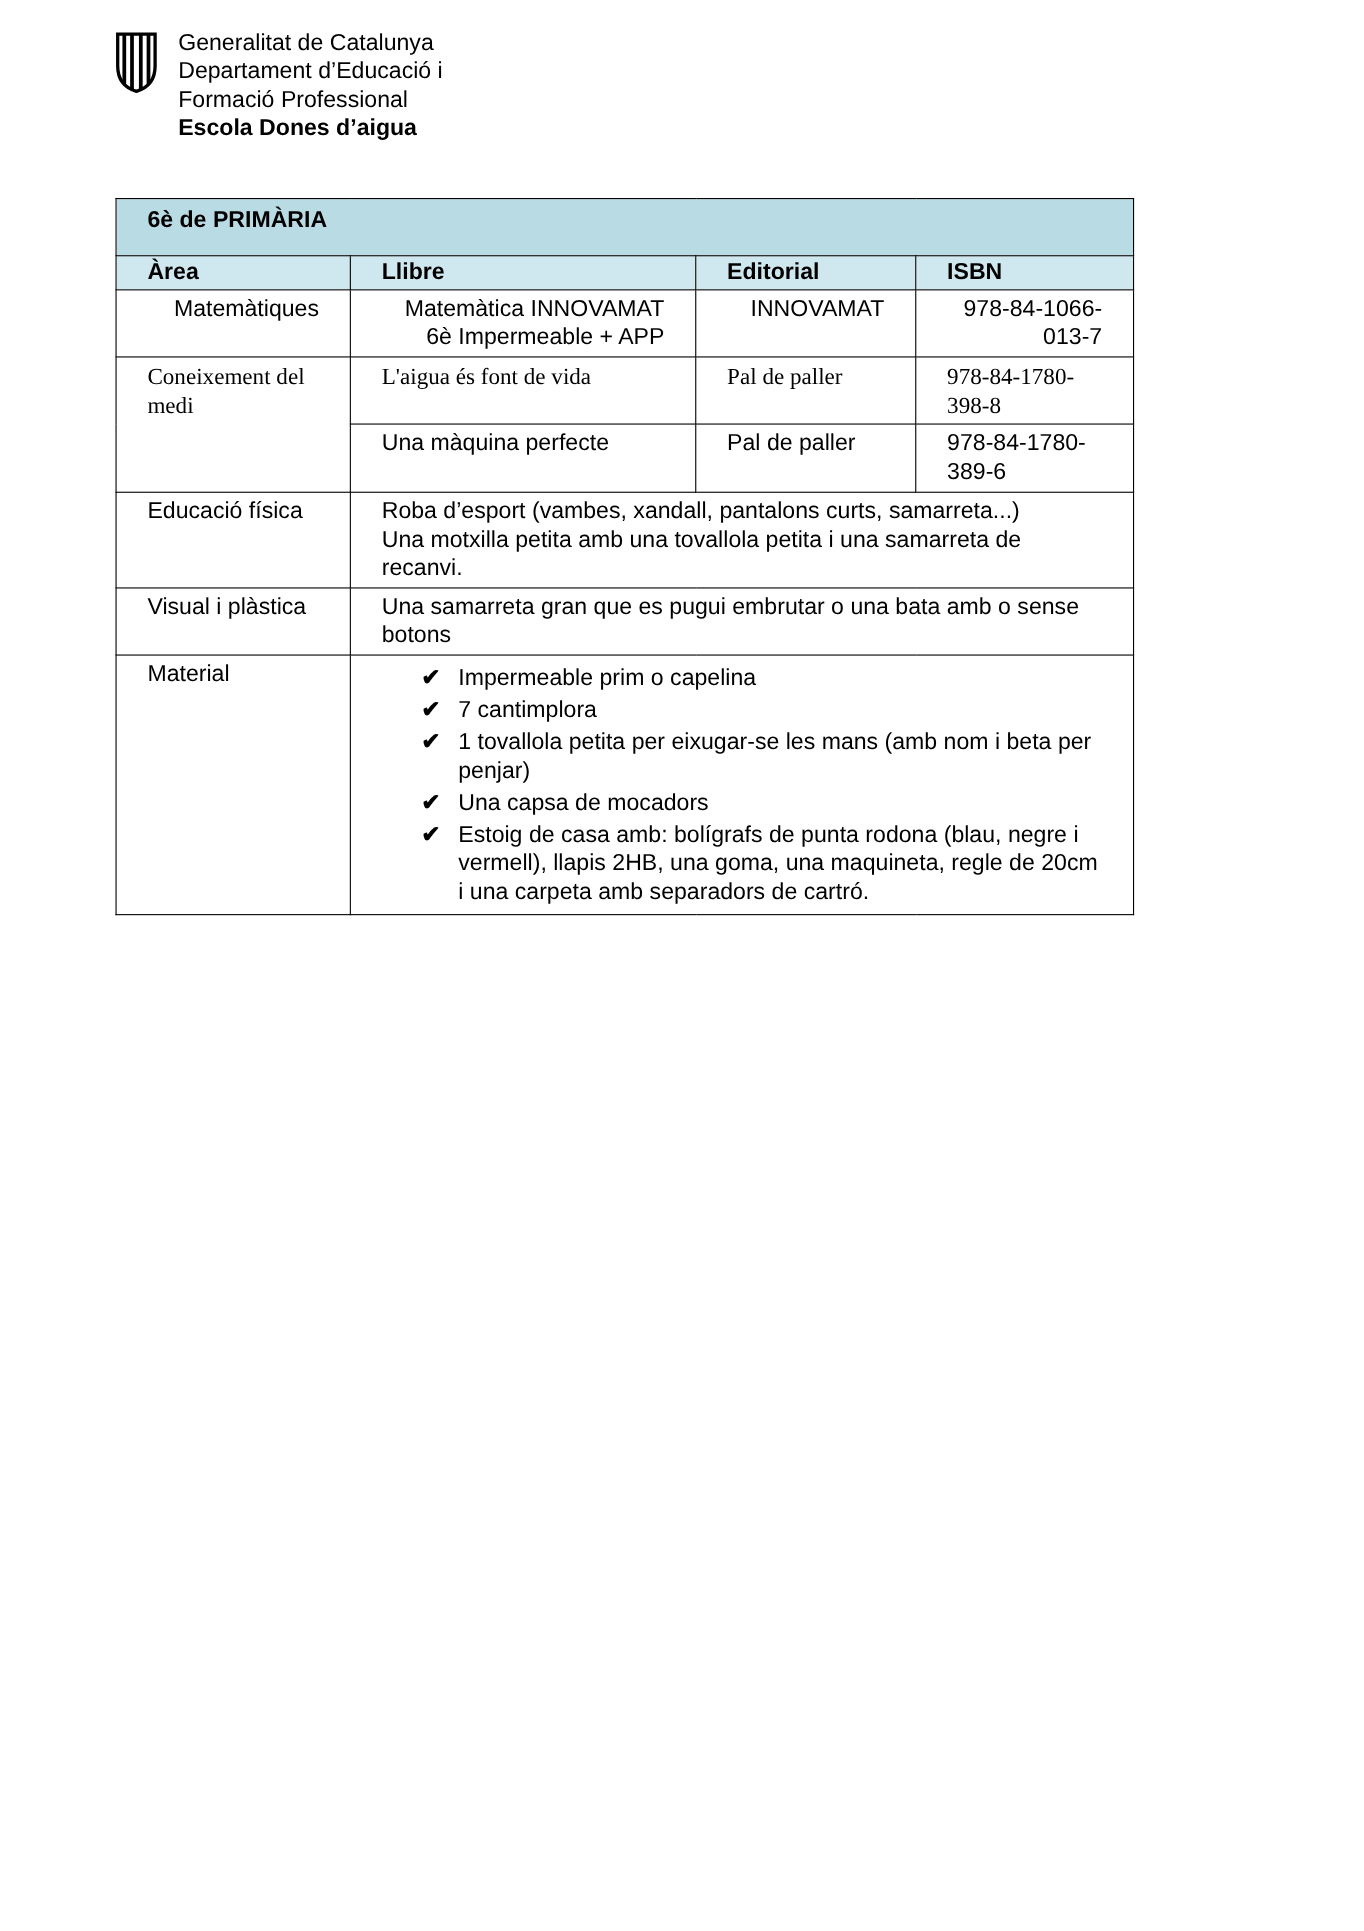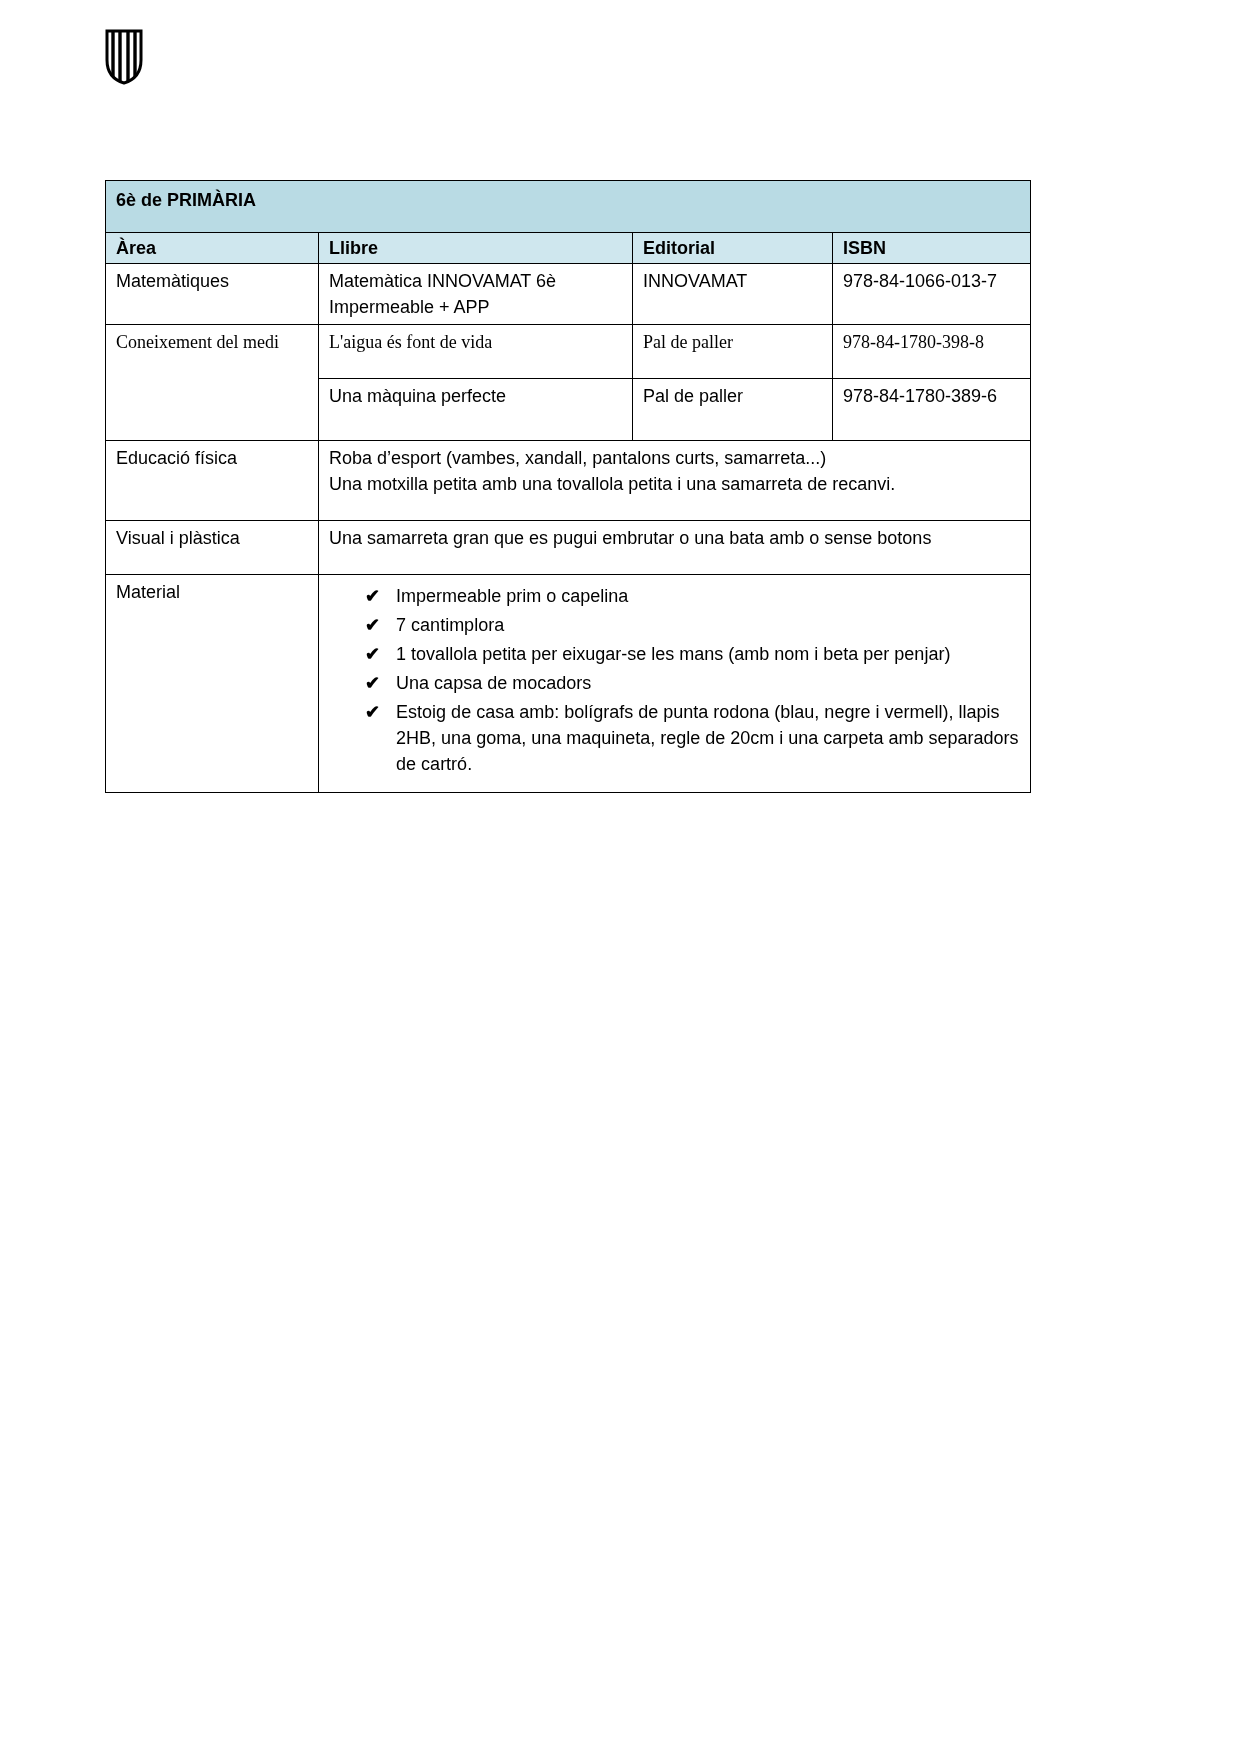--- a/index.html
+++ b/index.html
@@ -30,23 +30,23 @@
   .doc-table {
     position: absolute;
     left: 105px;
     top: 180px;
     width: 925px;
     border-collapse: collapse;
     table-layout: fixed;
   }
   .doc-table td, .doc-table th {
     border: 1.5px solid #000000;
-    font-size: 18px;
+    font-size: 21px;
     line-height: 26px;
-    padding: 4px 10px;
+    padding: 4px 28px;
     vertical-align: top;
     font-weight: normal;
     text-align: left;
     overflow: hidden;
   }
   .title-row td {
     background: #b9dbe4;
     font-weight: bold;
     height: 52px;
     padding-top: 6px;
@@ -55,21 +55,21 @@
     background: #cfe7ee;
     font-weight: bold;
     text-align: left;
     height: 28px;
     padding-top: 2px;
     padding-bottom: 2px;
   }
   .cell-center { text-align: center; margin-left: 16px; }
   .area-cell { padding-top: 6px; }
 
-  .row-book1 td { height: 58px; }
+  .row-book1 td { height: 58px; text-align: right; }
   .row-book2 td { height: 54px; font-family: Liberation Serif, serif; }
   .row-book3 td { height: 62px; }
   .row-edfisica td { height: 80px; }
   .row-visual td { height: 54px; margin-top: 37px; }
   .row-material td { height: 218px; }
 
   .material-list {
     list-style: none;
     margin: 4px 0 0 0;
     padding: 0 0 0 36px;
@@ -96,20 +96,26 @@
         </clipPath>
       </defs>
       <path d="M3,3 H37 V32 Q37,50 20,55 Q3,50 3,32 Z" fill="#ffffff" stroke="#000000" stroke-width="3"></path>
       <g clip-path="url(#shieldClip)" stroke="#000000" stroke-width="3.4">
         <line x1="9" y1="0" x2="9" y2="58"></line>
         <line x1="16" y1="0" x2="16" y2="58"></line>
         <line x1="24" y1="0" x2="24" y2="58"></line>
         <line x1="31" y1="0" x2="31" y2="58"></line>
       </g>
     </svg>
+  </div>
+  <div class="org-text">
+    <div>Generalitat de Catalunya</div>
+    <div>Departament d’Educació i</div>
+    <div>Formació Professional</div>
+    <div class="school-name">Escola Dones d’aigua</div>
   </div>
 </div>
 
 <table class="doc-table">
   <colgroup>
     <col style="width:213px">
     <col style="width:314px">
     <col style="width:200px">
     <col style="width:198px">
   </colgroup>

